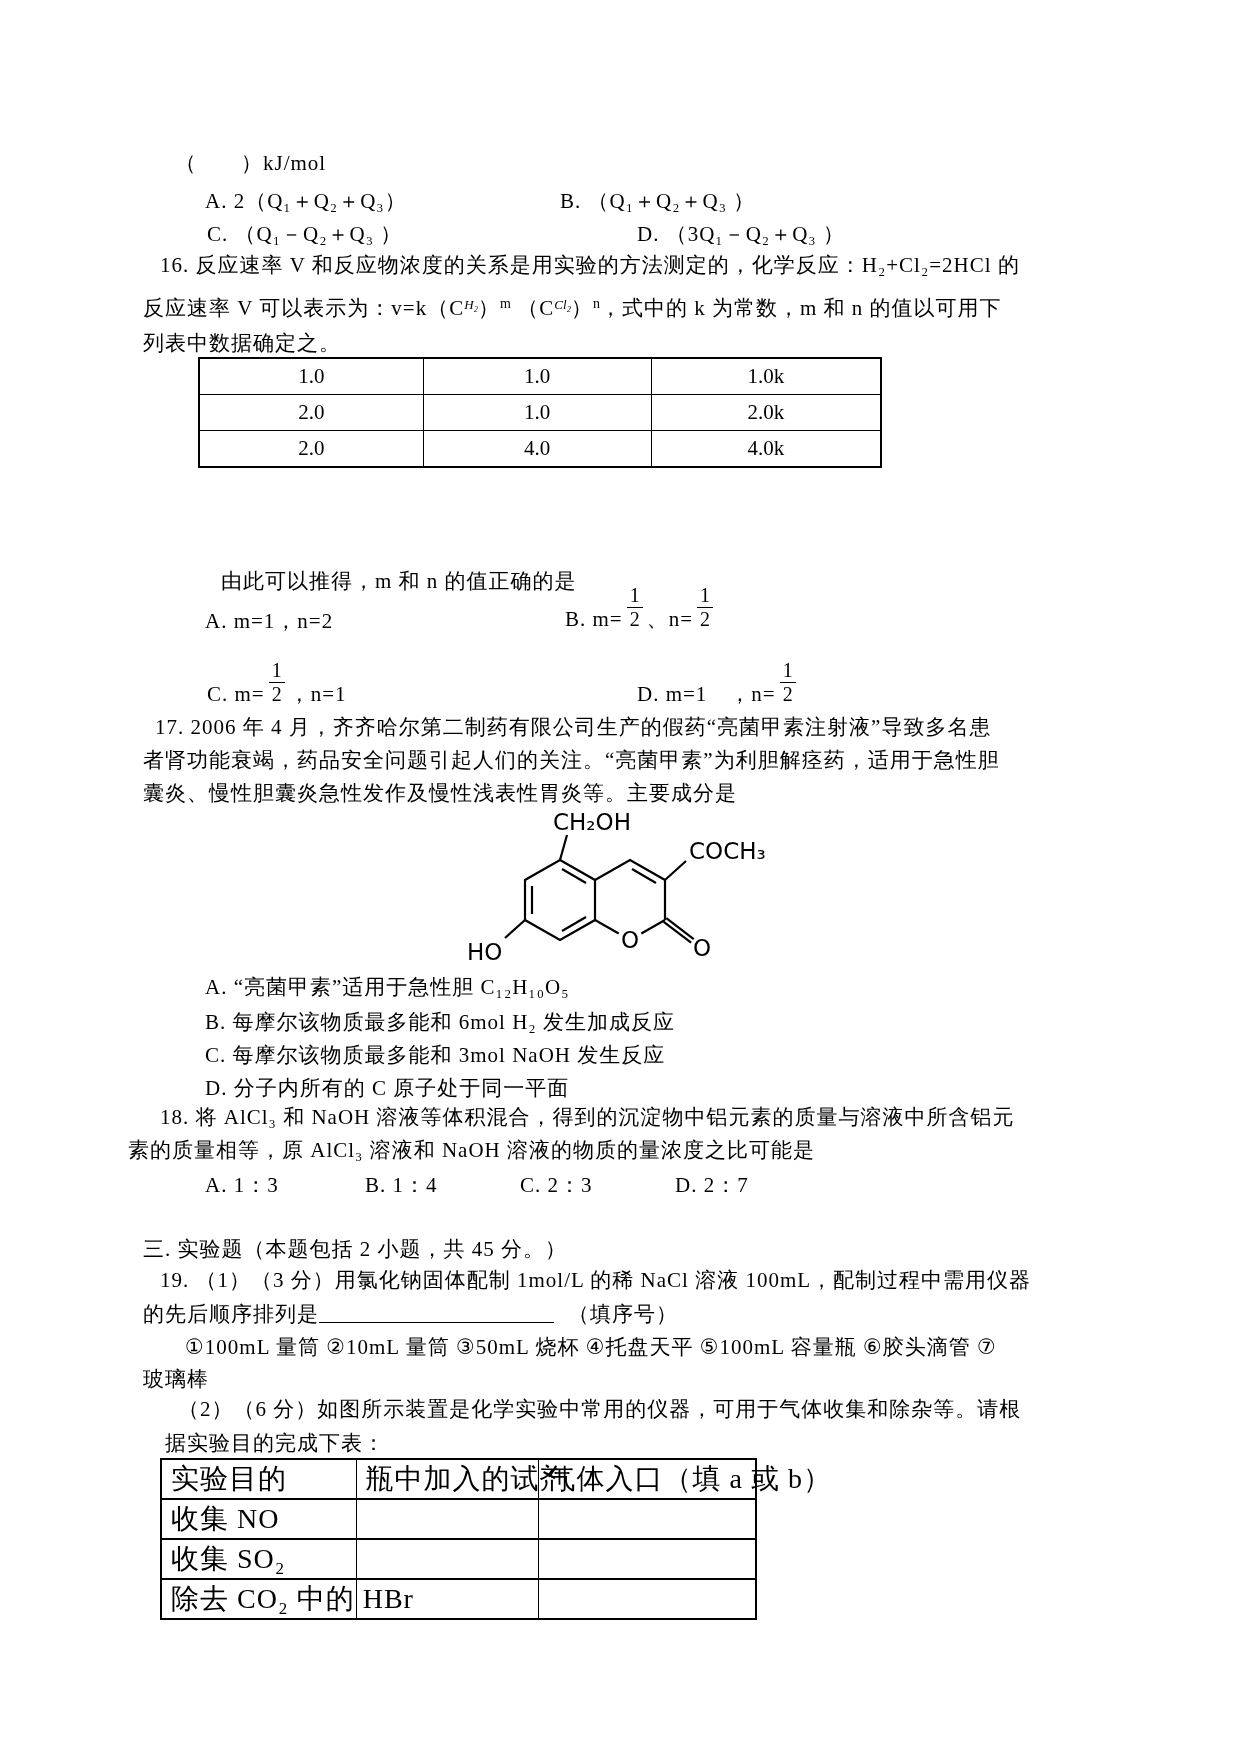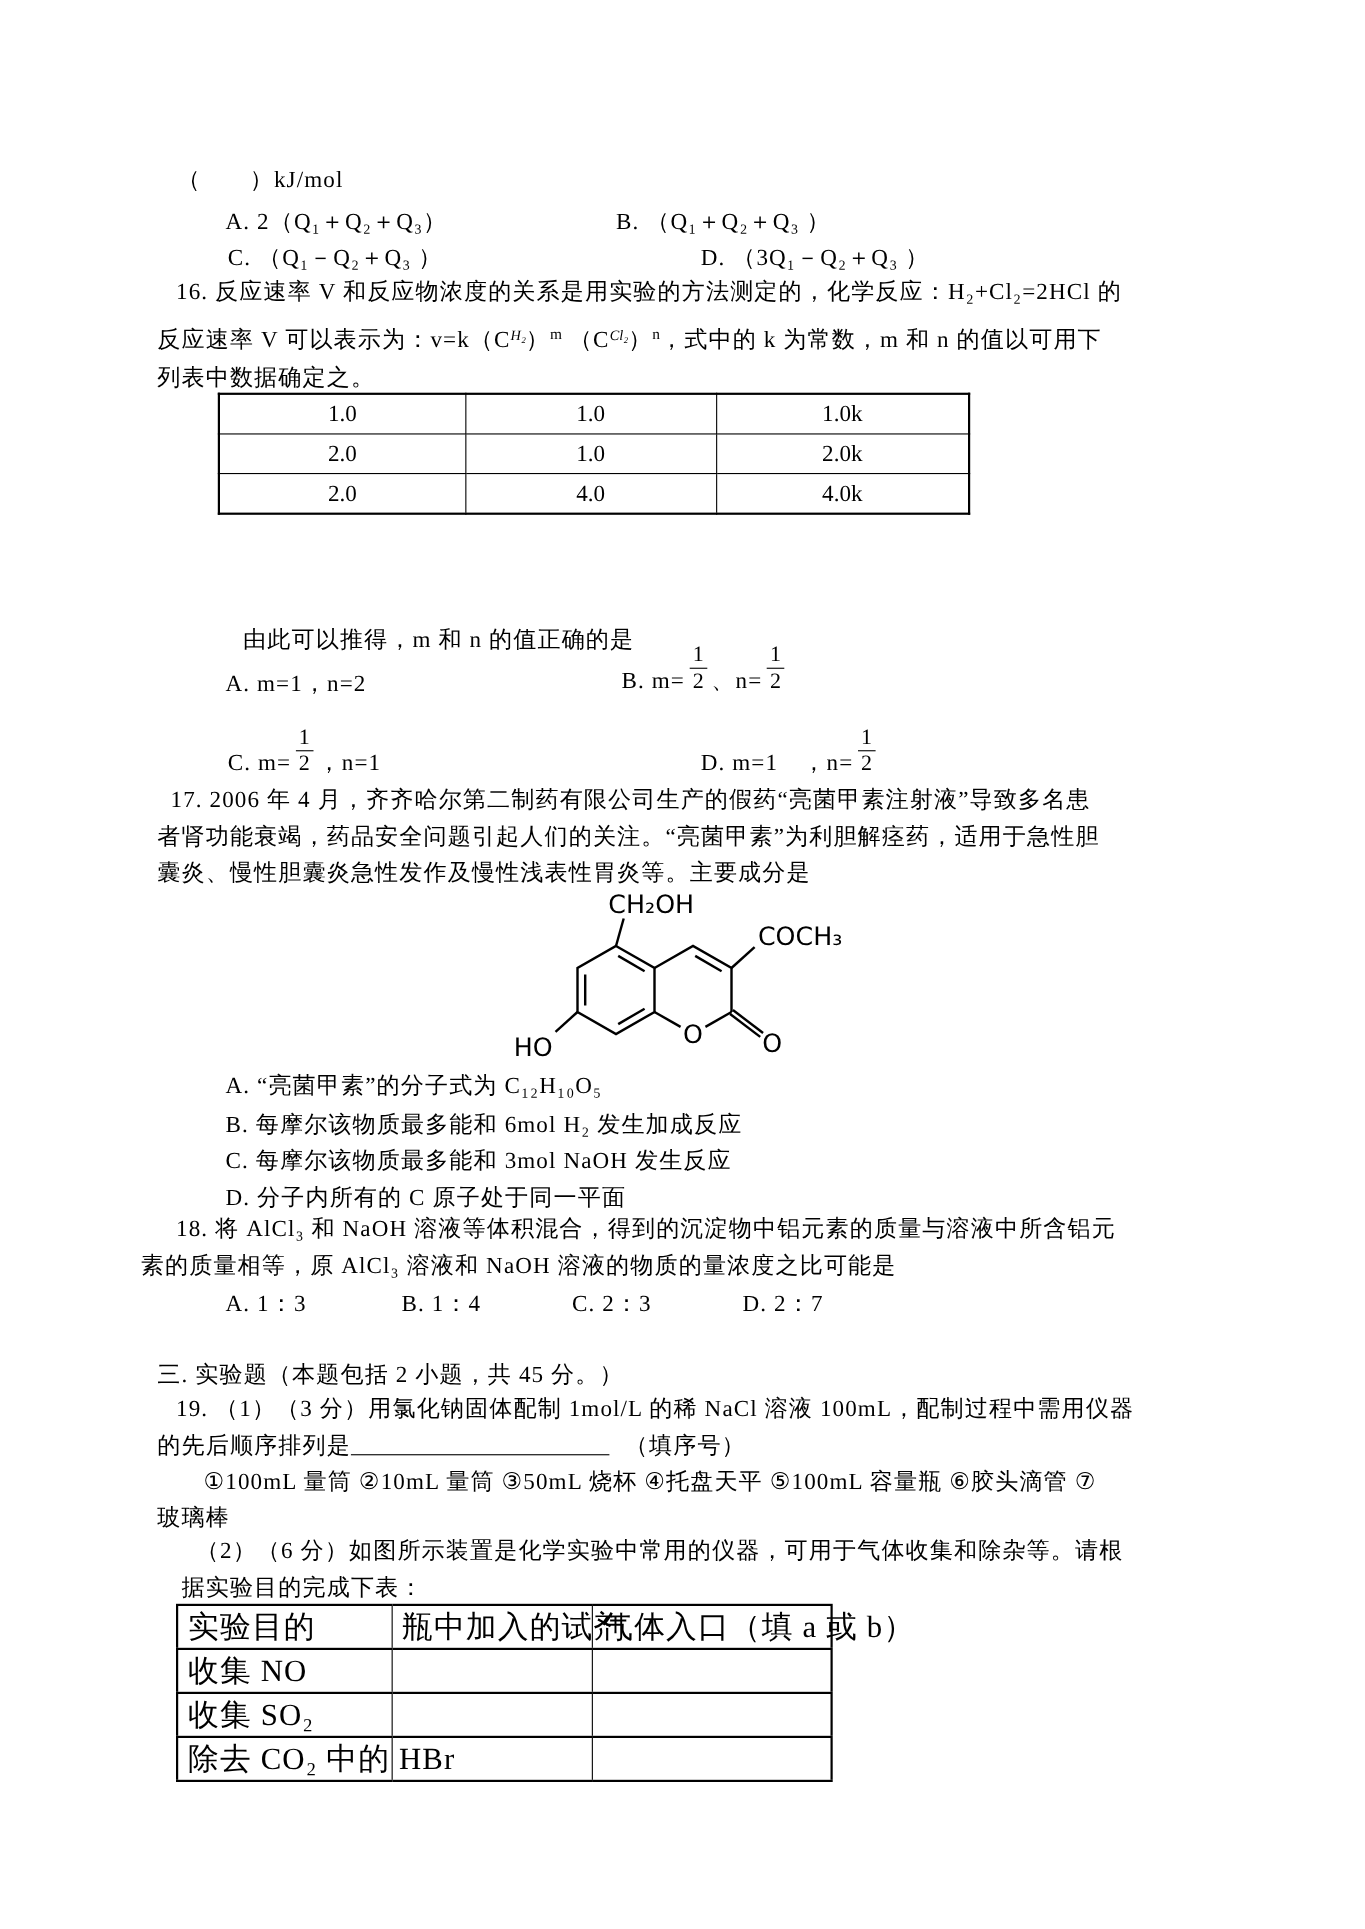--- a/index.html
+++ b/index.html
@@ -24,21 +24,21 @@
   .tbl2 td{border-left:1.6px solid #000;border-right:1.6px solid #000;
            border-top:2.2px solid #000;border-bottom:2.2px solid #000;
            text-align:left;font-size:28px;letter-spacing:1px;padding:0 0 0 9px;height:33px;}
   .struct-label{font-family:"DejaVu Sans","Liberation Sans",sans-serif;font-size:23px;}
 </style>
 </head>
 <body>
 
 <div class="page">
 
-  <div class="abs t" style="top:150px;left:161px;text-align:right;">（　　）kJ/mol</div>
+  <div class="abs t" style="top:150px;left:175px;text-align:right;">（　　）kJ/mol</div>
   <div class="abs t" style="top:188px;left:205px;">A. 2（Q₁＋Q₂＋Q₃）</div>
   <div class="abs t" style="top:188px;left:560px;">B. （Q₁＋Q₂＋Q₃ ）</div>
   <div class="abs t" style="top:221px;left:207px;text-align:right;">C. （Q₁－Q₂＋Q₃ ）</div>
   <div class="abs t" style="top:221px;left:637px;">D. （3Q₁－Q₂＋Q₃ ）</div>
 
   <div class="abs t" style="top:252px;left:160px;">16. 反应速率 V 和反应物浓度的关系是用实验的方法测定的，化学反应：H₂+Cl₂=2HCl 的</div>
   <div class="abs t" style="top:295px;left:143px;">
     <span>反应速率 V 可以表示为：v=k（C</span><span class="pvar">H₂</span><span>）</span><span class="psup">m</span> <span>（C</span><span class="pvar">Cl₂</span><span>）</span><span class="psup">n</span><span>，式中的 k 为常数，m 和 n 的值以可用下</span>
   </div>
   <div class="abs t" style="top:330px;left:143px;">列表中数据确定之。</div>
@@ -109,21 +109,21 @@
     </g>
     <g fill="#000" class="struct-label">
       <text x="98" y="35">CH₂OH</text>
       <text x="234" y="64">COCH₃</text>
       <text x="12" y="165">HO</text>
       <text x="175" y="153" text-anchor="middle">O</text>
       <text x="247" y="161" text-anchor="middle">O</text>
     </g>
   </svg>
 
-  <div class="abs t" style="top:974px;left:205px;">A. “亮菌甲素”的分子式为 C₁₂H₁₀O₅</div>
+  <div class="abs t" style="top:974px;left:205px;">A. “亮菌甲素”适用于急性胆 C₁₂H₁₀O₅</div>
   <div class="abs t" style="top:1009px;left:205px;">B. 每摩尔该物质最多能和 6mol H₂ 发生加成反应</div>
   <div class="abs t" style="top:1042px;left:205px;">C. 每摩尔该物质最多能和 3mol NaOH 发生反应</div>
   <div class="abs t" style="top:1075px;left:205px;">D. 分子内所有的 C 原子处于同一平面</div>
 
   <div class="abs t" style="top:1104px;left:160px;">18. 将 AlCl₃ 和 NaOH 溶液等体积混合，得到的沉淀物中铝元素的质量与溶液中所含铝元</div>
   <div class="abs t" style="top:1137px;left:128px;">素的质量相等，原 AlCl₃ 溶液和 NaOH 溶液的物质的量浓度之比可能是</div>
   <div class="abs t" style="top:1172px;left:205px;">A. 1：3</div>
   <div class="abs t" style="top:1172px;left:365px;">B. 1：4</div>
   <div class="abs t" style="top:1172px;left:520px;">C. 2：3</div>
   <div class="abs t" style="top:1172px;left:675px;">D. 2：7</div>

